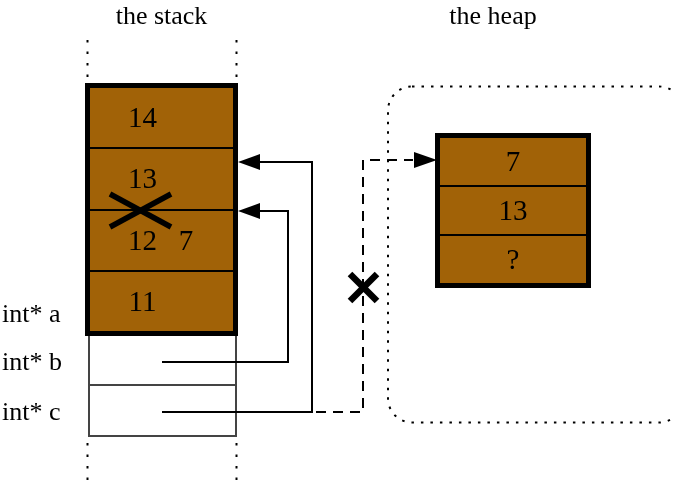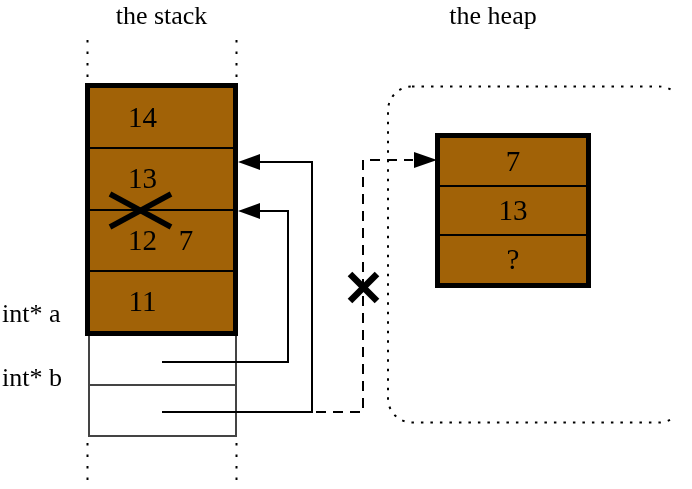--- a/index.html
+++ b/index.html
@@ -55,21 +55,22 @@
       <div class="num">11</div>
     </div>
   </div>
 
   <div class="substack">
     <div class="subcell first"></div>
     <div class="subcell"></div>
   </div>
 
   <div class="ptr-label" style="top:314px">int* a</div>
-  <div class="ptr-label" style="top:378px">int* b</div>
+  <div class="ptr-label" style="top:362px">int* b</div>
+  <div class="ptr-label" style="top:412px">int* c</div>
 
   <div class="membox heapbox">
     <div class="cell">
       <div class="num">7</div>
     </div>
     <div class="cell">
       <div class="num">13</div>
     </div>
     <div class="cell">
       <div class="num">?</div>

